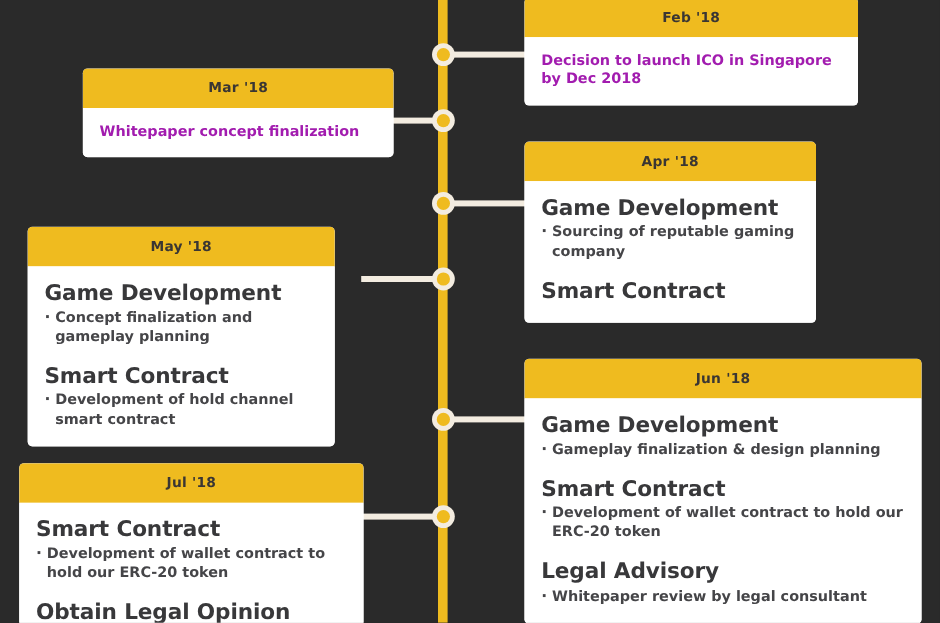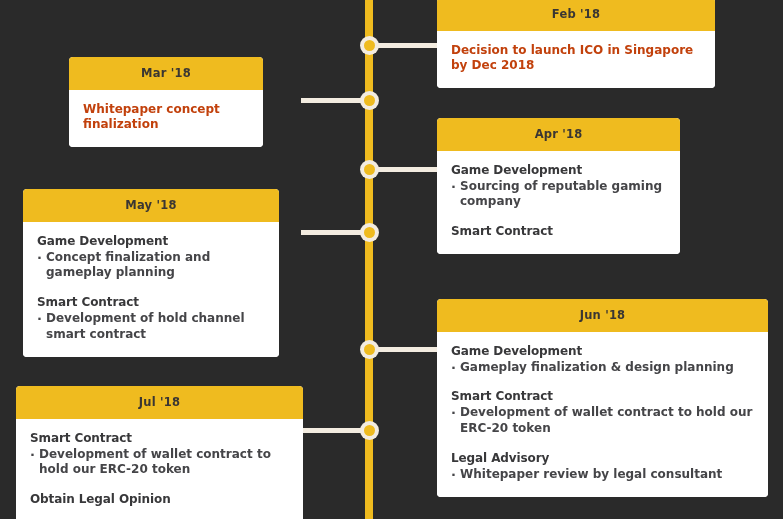--- a/index.html
+++ b/index.html
@@ -84,21 +84,21 @@
     background: #ffffff;
   }
 
   .section {
     margin-bottom: 14px;
   }
   .section:last-child {
     margin-bottom: 0;
   }
   .section-title {
-    font-size: 12px;
+    font-size: 18px;
     font-weight: bold;
     color: #38383a;
     line-height: 1.25;
     margin: 0 0 1px 0;
     letter-spacing: -0.1px;
   }
   .section-items {
     margin: 0;
     padding: 0;
     list-style: none;
@@ -117,28 +117,28 @@
     left: 0px;
     top: -1px;
     font-weight: bold;
     font-size: 13px;
     color: #454548;
   }
 
   
   .plain-line {
     font-size: 12px;
-    color: #c2410c;
+    color: #a21caf;
     font-weight: bold;
     line-height: 1.3;
   }
 
   
   #card-feb  { left: 437px; top: -2px;  width: 278px; }
-  #card-mar  { left: 69px;  top: 57px;  width: 194px; }
+  #card-mar  { left: 69px;  top: 57px;  width: 259px; }
   #card-apr  { left: 437px; top: 118px; width: 243px; }
   #card-may  { left: 23px;  top: 189px; width: 256px; }
   #card-jun  { left: 437px; top: 299px; width: 331px; }
   #card-jul  { left: 16px;  top: 386px; width: 287px; }
 
   
   #conn-feb { left: 369px; top: 43px;  width: 70px; }
   #conn-mar { left: 301px; top: 98px;  width: 70px; }
   #conn-apr { left: 369px; top: 167px; width: 70px; }
   #conn-may { left: 301px; top: 230px; width: 70px; }

